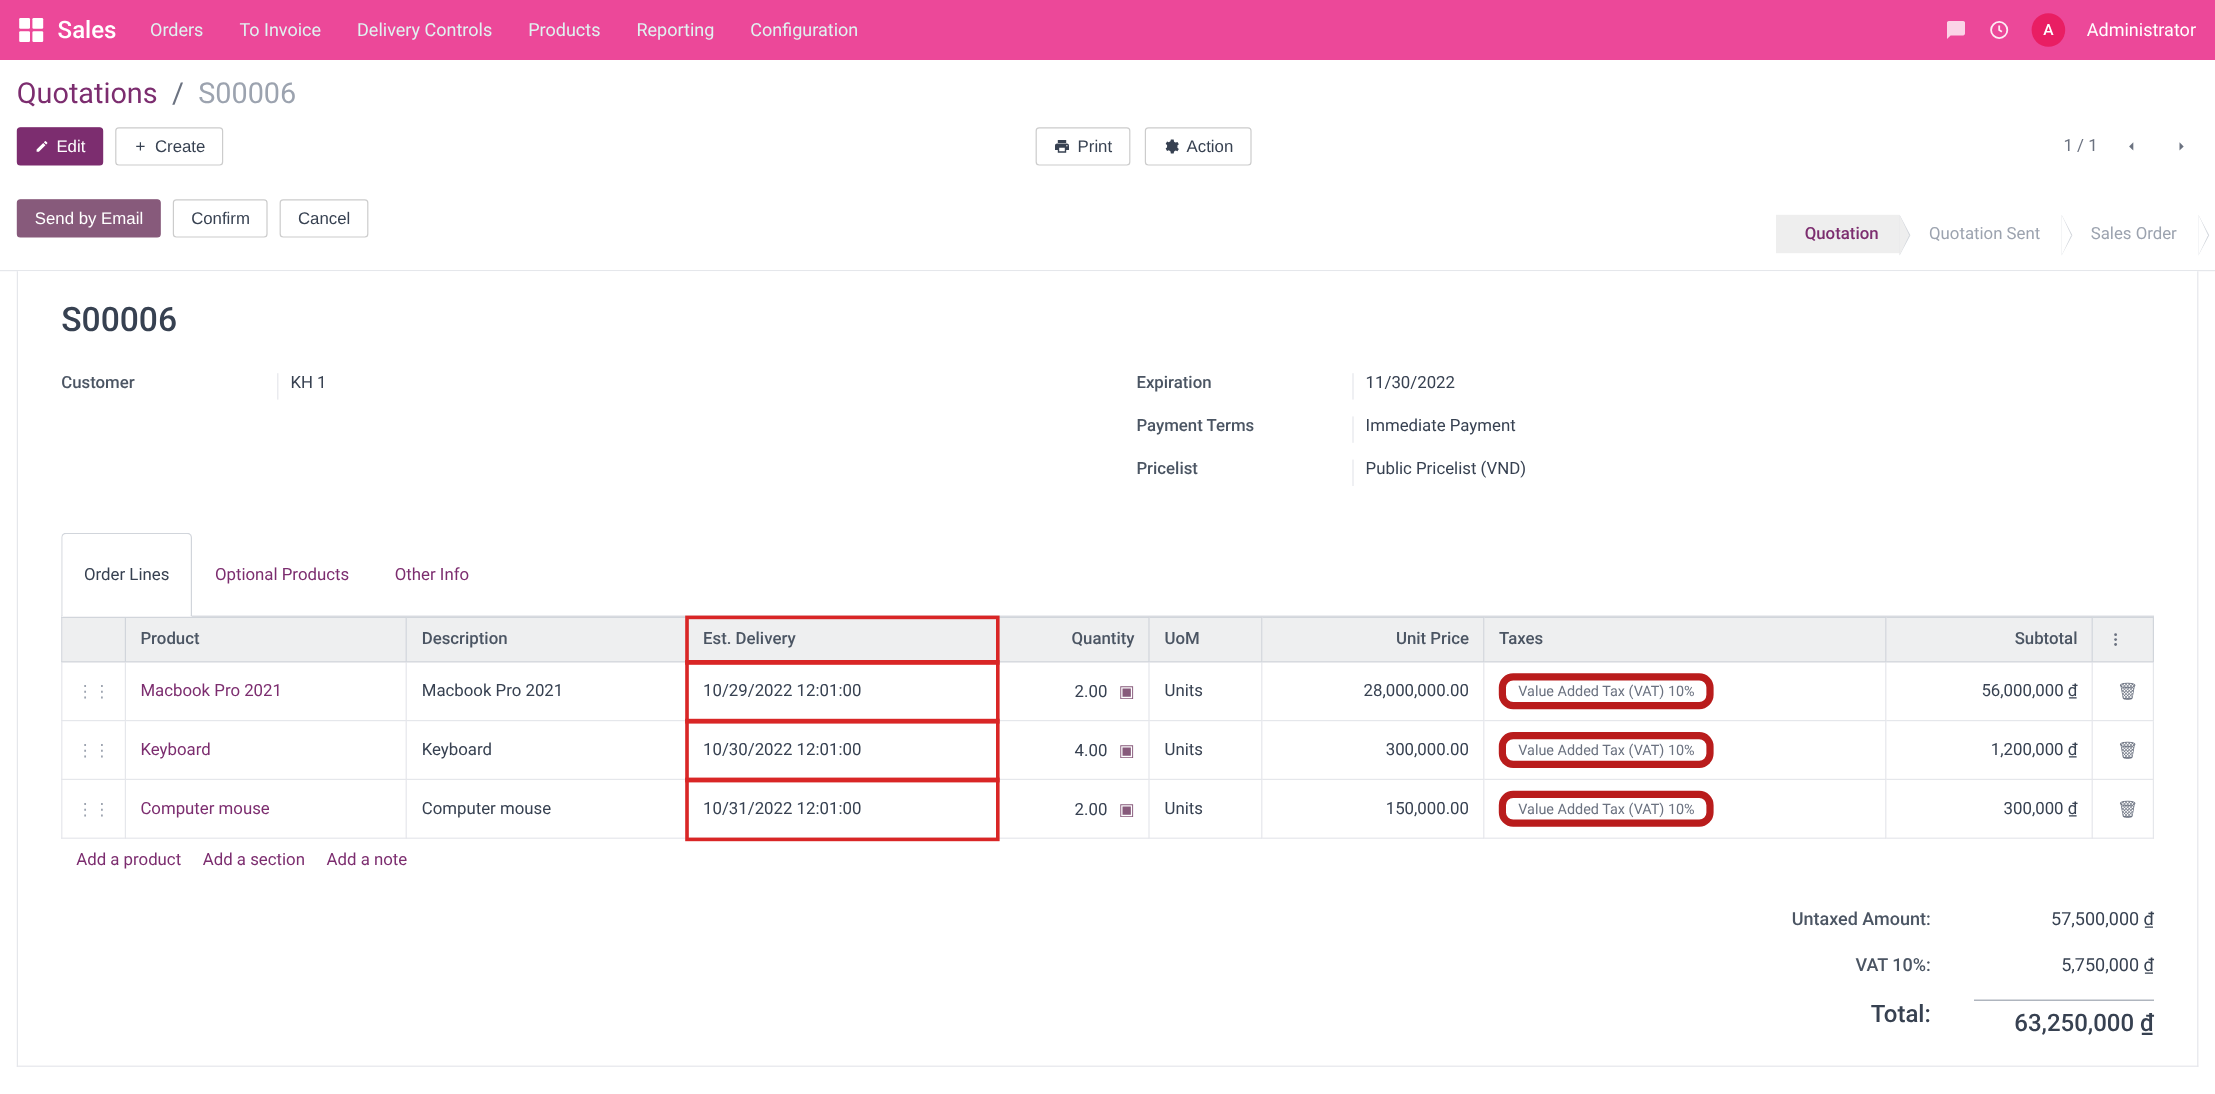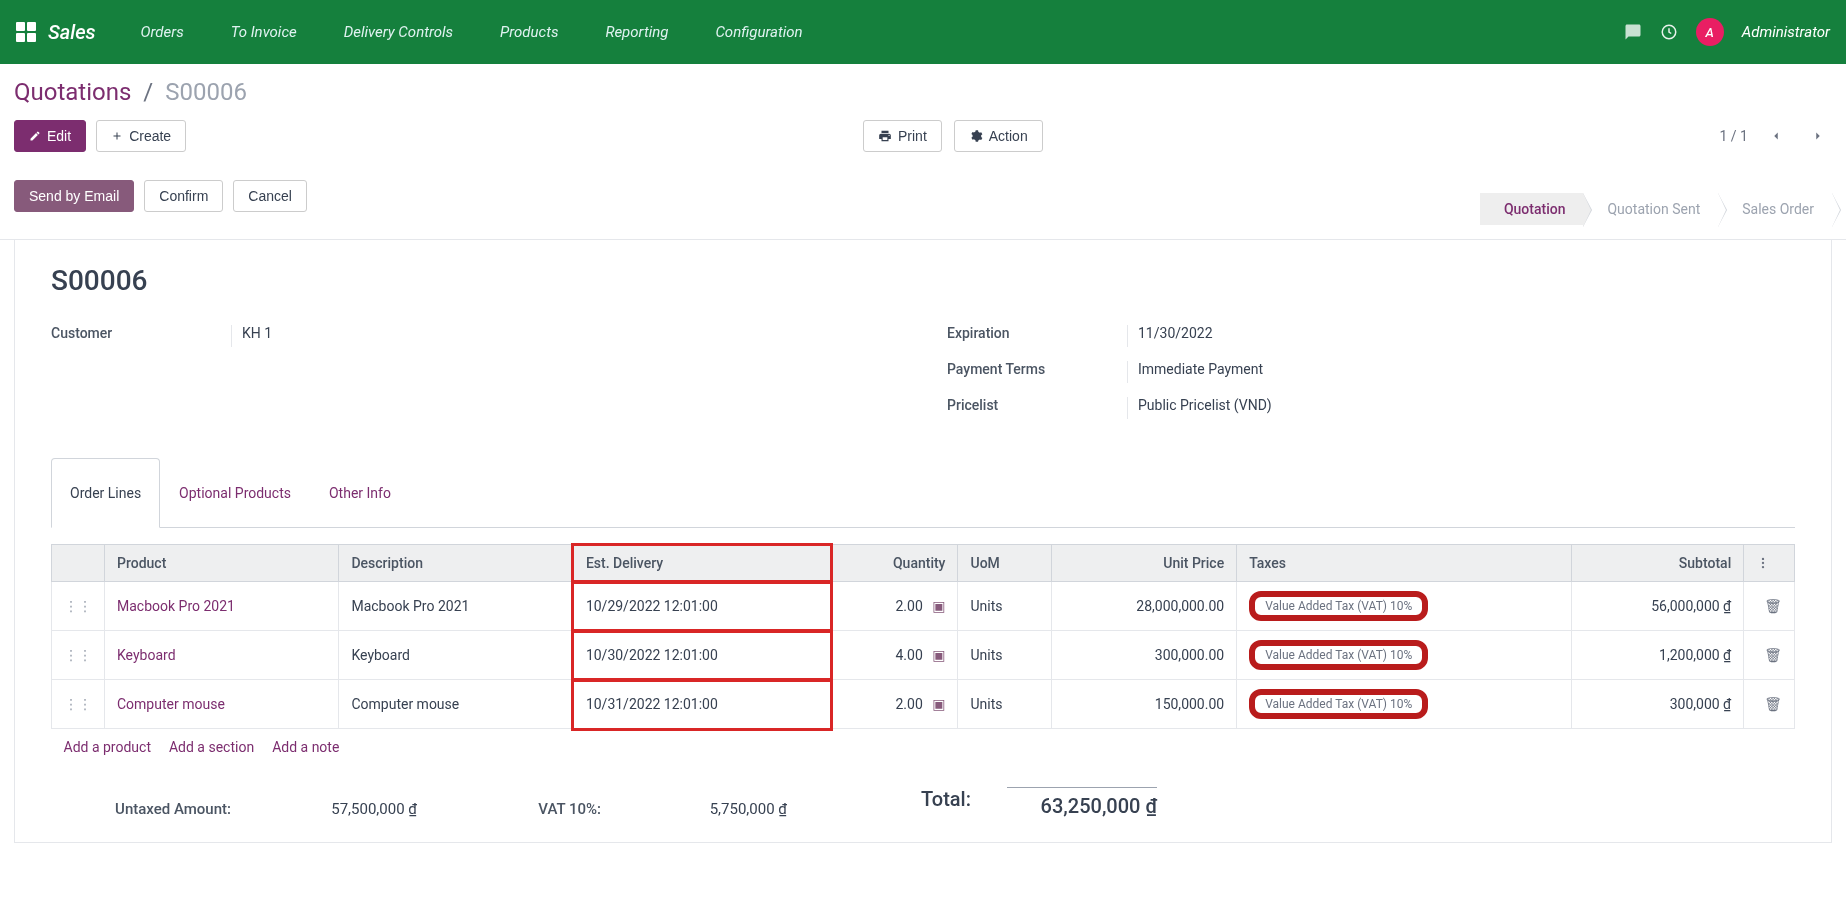--- a/index.html
+++ b/index.html
@@ -1,22 +1,22 @@
 <!DOCTYPE html>
 <html><head>
 <meta charset="utf-8">
 <style>
 * { box-sizing: border-box; margin: 0; padding: 0; }
 body { font-family: -apple-system, BlinkMacSystemFont, "Segoe UI", Roboto, sans-serif; font-size: 14px; color: #374151; background: #fff; }
-.topnav { background: #15803d; height: 64px; display: flex; align-items: center; padding: 0 16px; color: #fff; font-style: italic; }
+.topnav { background: #ec4899; height: 50px; display: flex; align-items: center; padding: 0 16px; color: #fff; }
 .apps-icon { width: 20px; height: 20px; margin-right: 12px; display: grid; grid-template-columns: 1fr 1fr; grid-template-rows: 1fr 1fr; gap: 2px; cursor: pointer; }
 .apps-icon span { background: #fff; border-radius: 1px; }
 .brand { font-size: 20px; font-weight: 500; margin-right: 28px; color: #fff; }
 .nav-menu { display: flex; gap: 30px; flex: 1; }
-.nav-menu a { color: #e0f2f1; cursor: pointer; font-size: 15px; margin-left: 17px; }
+.nav-menu a { color: #e0f2f1; cursor: pointer; font-size: 15px; }
 .nav-right { display: flex; align-items: center; gap: 18px; }
 .nav-right .ico { width: 18px; height: 18px; cursor: pointer; opacity: .9; }
 .avatar { width: 28px; height: 28px; border-radius: 50%; background: #e91e63; color: #fff; display: flex; align-items: center; justify-content: center; font-size: 13px; font-weight: 500; }
 .username { font-size: 15px; }
 .breadcrumb-row { padding: 14px 14px 4px; }
 .breadcrumb { font-size: 24px; color: #7c2d6f; }
 .breadcrumb .sep { color: #6b7280; margin: 0 6px; }
 .breadcrumb .current { color: #9ca3af; }
 .control-row { display: flex; align-items: center; padding: 10px 14px 14px; gap: 10px; }
 .btn { border: 1px solid #ccc; background: #fff; padding: 7px 14px; border-radius: 3px; cursor: pointer; font-size: 14px; display: inline-flex; align-items: center; gap: 6px; color: #374151; }
@@ -37,28 +37,28 @@
 .sheet { margin: 0 14px 14px; border: 1px solid #e5e7eb; border-top: none; background: #fff; padding: 24px 36px; }
 .rec-title { font-size: 28px; font-weight: 500; color: #374151; margin-bottom: 28px; }
 .field-grid { display: flex; gap: 48px; margin-bottom: 24px; }
 .field-col { flex: 1; }
 .field-row { display: flex; margin-bottom: 14px; align-items: flex-start; }
 .field-label { width: 180px; color: #4b5563; font-weight: 500; font-size: 14px; }
 .field-value { flex: 1; border-left: 1px solid #e5e7eb; padding-left: 10px; font-size: 14px; min-height: 22px; color: #374151; }
 .tabs { display: flex; border-bottom: 1px solid #d1d5db; margin-top: 18px; }
 .tab { padding: 26px 18px; cursor: pointer; color: #7c2d6f; font-size: 14px; border: 1px solid transparent; border-bottom: none; position: relative; top: 1px; }
 .tab.active { color: #374151; border-color: #d1d5db; border-bottom: 1px solid #fff; background: #fff; border-radius: 4px 4px 0 0; }
-table.lines { width: 100%; border-collapse: collapse; margin-top: 16px; }
+table.lines { width: 100%; border-collapse: collapse; margin-top: 0; }
 table.lines th { text-align: left; background: #eeeff0; border: 1px solid #d1d5db; padding: 10px 12px; font-weight: 500; font-size: 14px; color: #4b5563; }
 table.lines th.right, table.lines td.right { text-align: right; }
 table.lines td { border: 1px solid #e5e7eb; padding: 9px 12px; font-size: 14px; vertical-align: middle; }
 table.lines td.product { color: #7c2d6f; }
 .highlight-box { outline: 3px solid #d92626; outline-offset: -1px; }
 .tax-pill { display: inline-block; border: 6px solid #b91c1c; border-radius: 12px; padding: 2px 10px; font-size: 12px; color: #6b7280; }
-.totals { margin-top: 22px; display: flex; flex-direction: row; align-items: flex-end; gap: 4px; }
+.totals { margin-top: 22px; display: flex; flex-direction: column; align-items: flex-end; gap: 20px; }
 .total-row { display: flex; gap: 36px; font-size: 15px; }
 .total-row .lbl { text-align: right; min-width: 180px; color: #4b5563; font-weight: 500; }
 .total-row .val { min-width: 150px; text-align: right; }
 .total-row.grand .lbl, .total-row.grand .val { font-size: 20px; font-weight: 500; color: #374151; }
 .total-row.grand .val { border-top: 1px solid #9ca3af; padding-top: 6px; }
 .add-links { padding: 10px 12px; display: flex; gap: 18px; }
 .add-links a { color: #7c2d6f; cursor: pointer; font-size: 14px; }
 .chart-ico { color: #875a7b; margin-left: 6px; }
 .trash { color: #6b7280; cursor: pointer; margin-left: 8px; }
 .drag { color: #9ca3af; cursor: grab; }

